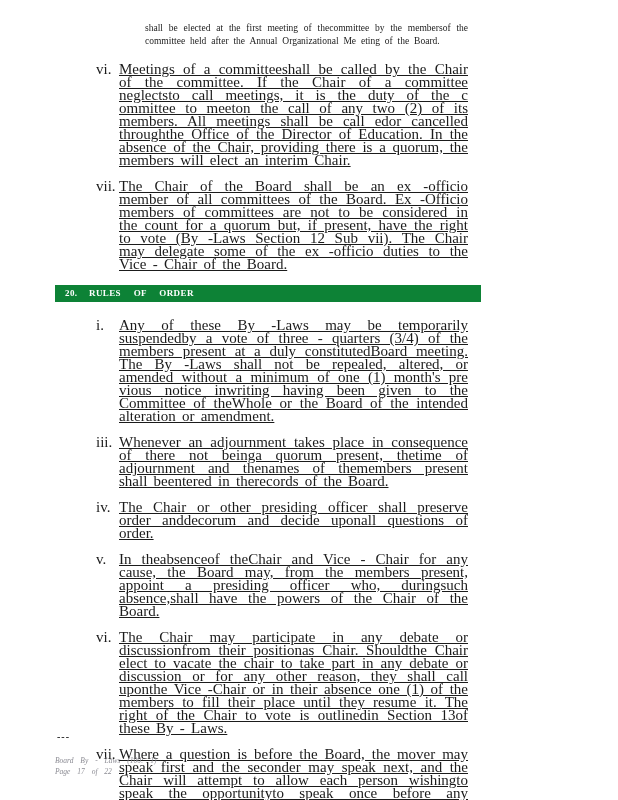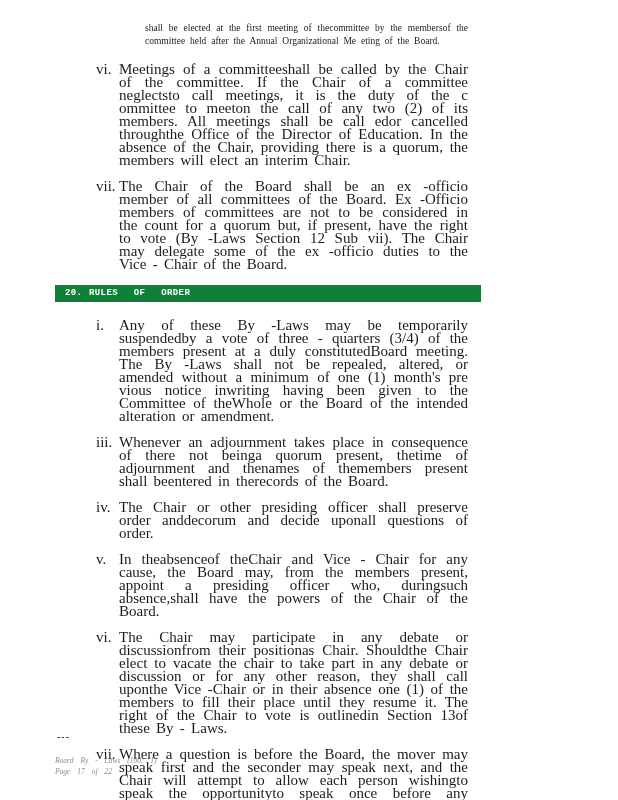--- a/index.html
+++ b/index.html
@@ -9,26 +9,26 @@
   }
   .content{padding-top:22px;}
   .cont-para{
     margin:0 78px 0 145px;font-size:9.5px;line-height:13px;
     text-align:justify;word-spacing:2.5px;
   }
   .item{
     display:flex;margin:13px 78px 0 96px;font-size:15px;line-height:13px;
   }
   .item .num{flex:0 0 23px;}
-  .item .txt{flex:1;text-align:justify;word-spacing:2.5px;}
+  .item .txt{flex:1;text-align:justify;word-spacing:2.5px;text-decoration:underline;}
   .item.first-after-para{margin-top:15px;}
   .section-bar{
     margin:14px 65px 16px 55px;background:#0d8236;color:#ffffff;
     font-size:9px;font-weight:bold;letter-spacing:0.4px;
-    padding:3px 0 4px 10px;display:flex;align-items:flex-end;font-family:Liberation Mono, monospace;
+    padding:3px 0 4px 10px;display:flex;align-items:flex-end;
   }
   .sec-num{flex:0 0 24px;}
   .sec-title{word-spacing:10px;}
   .item.first-after-bar{margin-top:17px;}
   .separator{
     position:absolute;left:57px;top:731px;font-size:10px;
     font-weight:bold;letter-spacing:1px;color:#222222;
   }
   .footer{
     position:absolute;left:55px;top:755px;font-style:italic;

